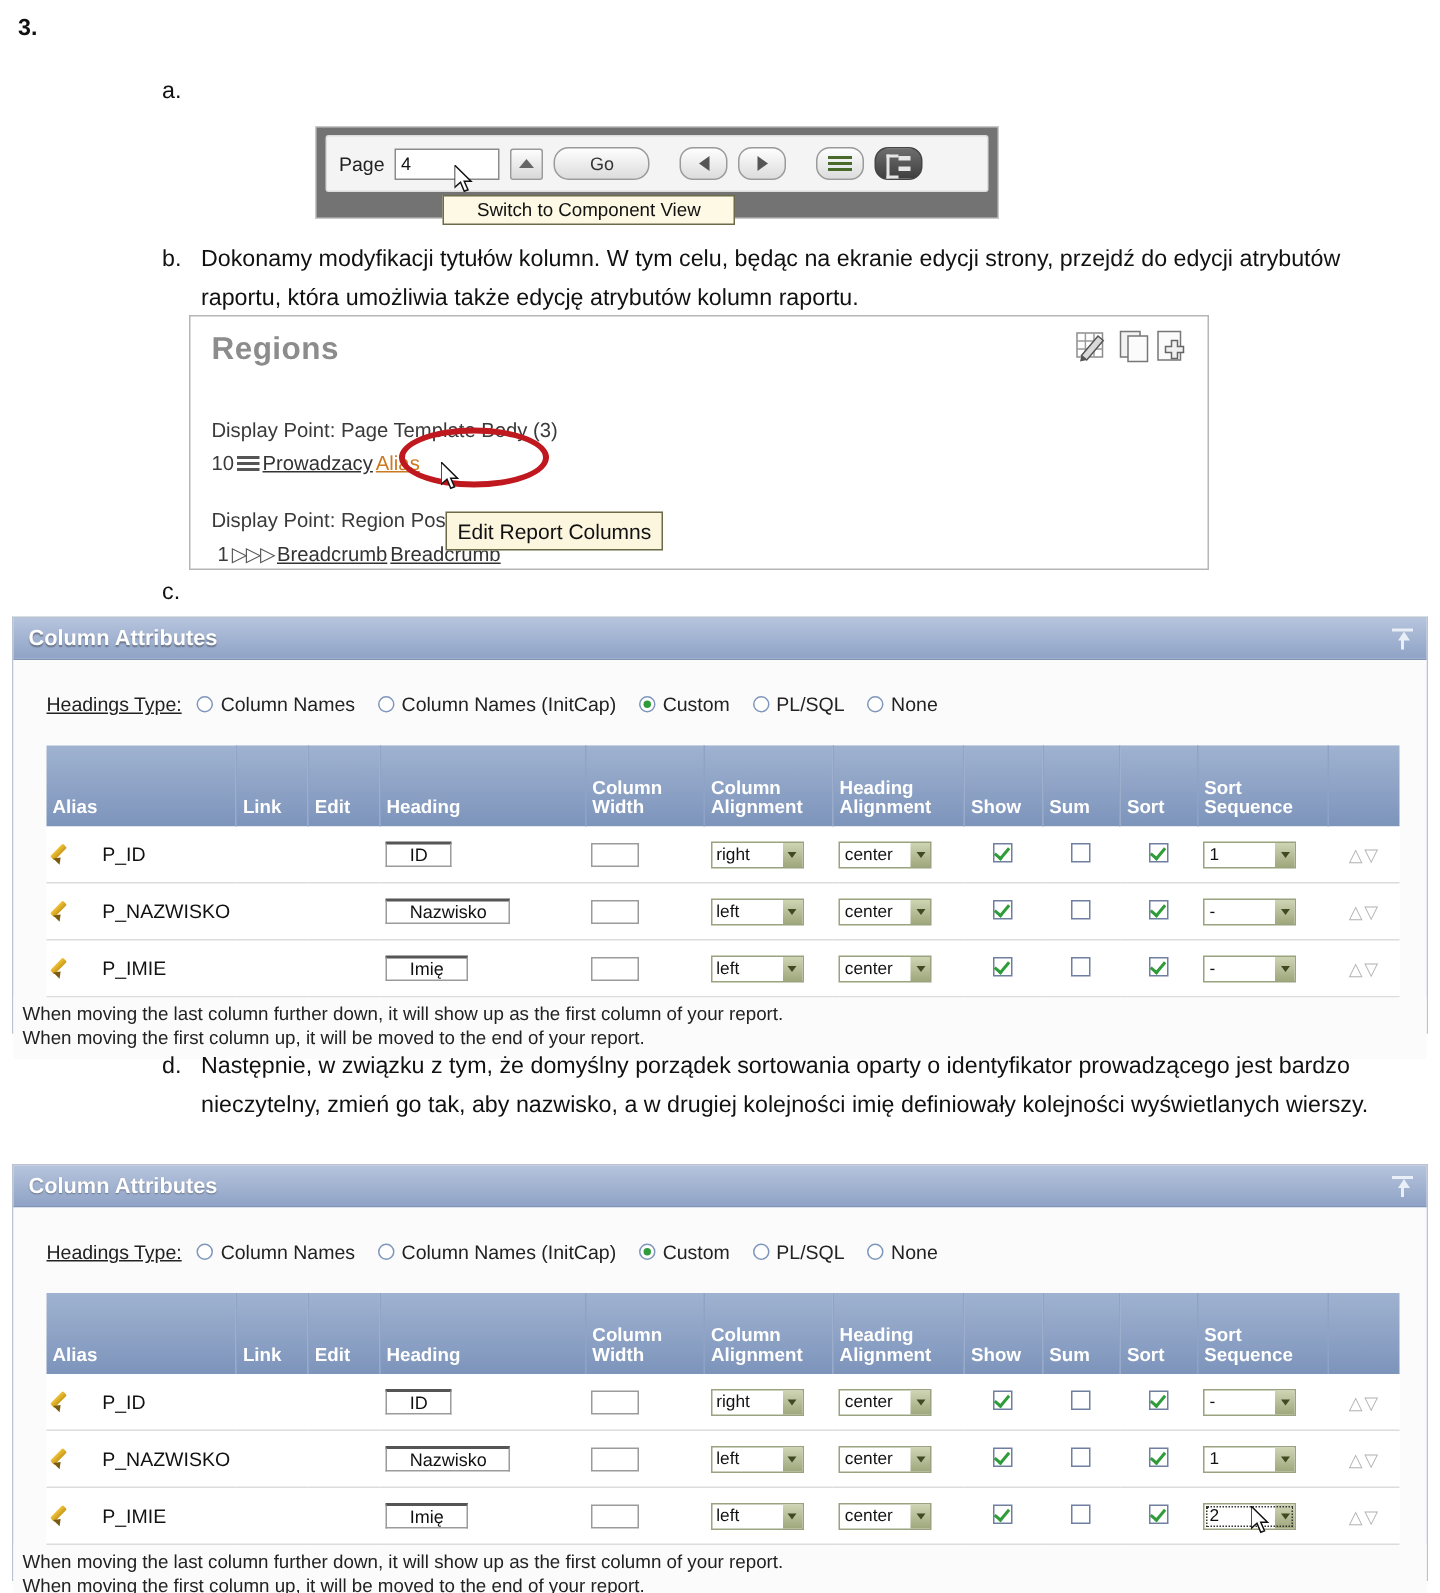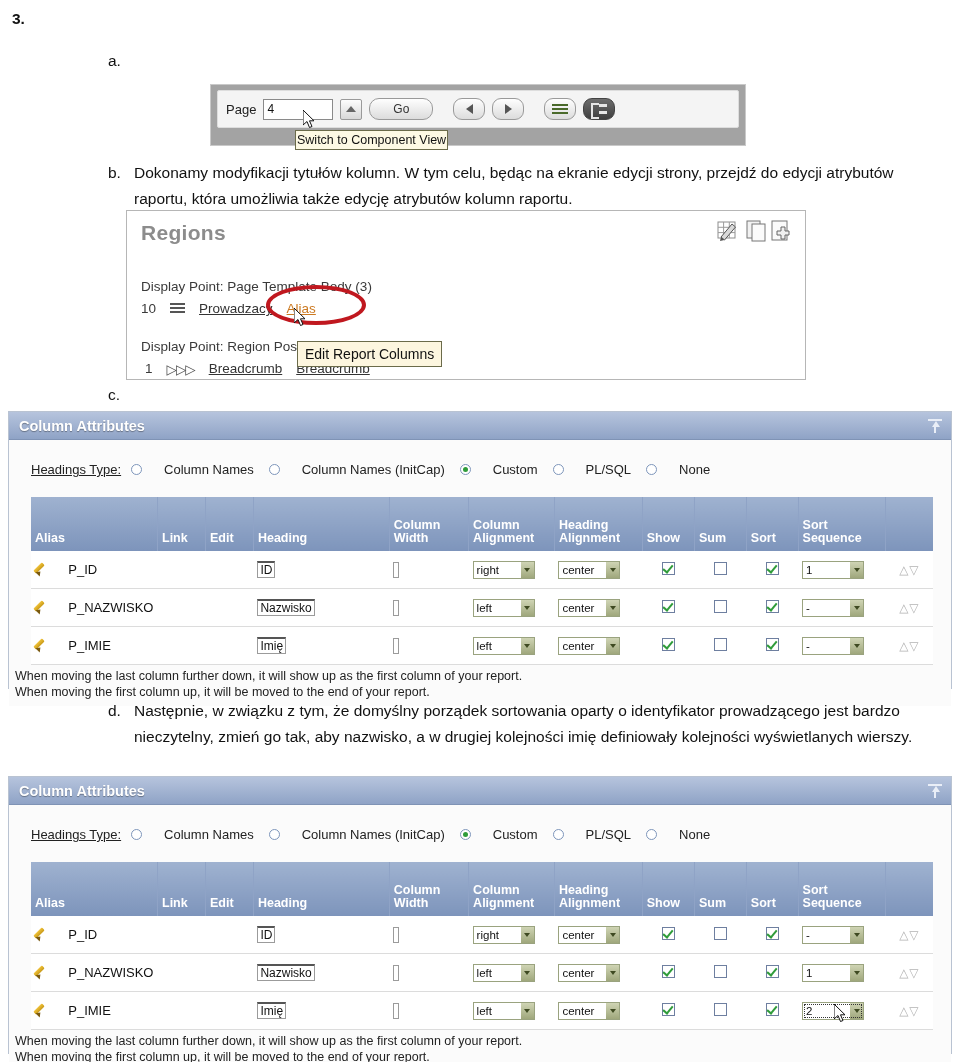--- a/index.html
+++ b/index.html
@@ -16,22 +16,22 @@
   .doc-item{position:absolute;display:flex;}
   .marker{flex:0 0 auto;font-weight:bold;font-size:15.5px;line-height:25px;}
   .marker.sub{font-weight:normal;}
   .doc-text{font-size:15.5px;line-height:25.5px;}
   .doc-text em{font-style:italic;}
 
   
   .shot{position:absolute;box-sizing:border-box;background:#fff;}
 
   
-  #toolbar-shot{left:210px;top:84px;width:536px;height:62px;
-    border:1px solid #c9c9c9;background:#a3a3a3;}
+  #toolbar-shot{left:210px;top:84px;width:456px;height:62px;
+    border:1px solid #c9c9c9;background:#737373;}
   .tb-inner{position:relative;height:36px;margin:5px 6px 0 6px;
     background:#f4f4f4;border:1px solid #ddd;border-radius:2px;
     display:flex;align-items:center;gap:7px;padding:0 8px;}
   .tb-label{font-size:13px;color:#222;}
   .tb-input{width:62px;height:19px;border:1px solid #8a8a8a;background:#fff;
     font-size:12px;line-height:19px;padding:0 3px;color:#111;}
   .tb-sq{width:20px;height:19px;border:1px solid #9a9a9a;border-radius:2px;
     background:linear-gradient(#fdfdfd,#d8d8d8);display:flex;align-items:center;justify-content:center;}
   .tri-up{width:0;height:0;border-left:5px solid transparent;border-right:5px solid transparent;border-bottom:6px solid #666;}
   .tb-go{width:62px;height:20px;border:1px solid #9a9a9a;border-radius:10px;
@@ -45,32 +45,32 @@
     background:linear-gradient(#fefefe,#dcdcdc);display:flex;flex-direction:column;
     align-items:center;justify-content:center;gap:2px;}
   .tb-view i{display:block;width:16px;height:2px;background:#4a6a2a;}
   .tb-comp{width:30px;height:20px;border:1px solid #444;border-radius:9px;
     background:linear-gradient(#6e6e6e,#3f3f3f);position:relative;}
   .tb-comp::before{content:"";position:absolute;left:7px;top:4px;width:6px;height:12px;
     border-left:2px solid #e6e6e6;border-top:2px solid #e6e6e6;border-bottom:2px solid #e6e6e6;}
   .tb-comp::after{content:"";position:absolute;left:15px;top:5px;width:8px;height:3px;background:#e6e6e6;
     box-shadow:0 7px 0 0 #e6e6e6;}
   .tooltip{position:absolute;background:#fdf9e4;border:1px solid #6b6b4a;
-    font-size:12.5px;color:#111;padding:2px 1px;white-space:nowrap;}
+    font-size:12.5px;color:#111;padding:2px 22px;white-space:nowrap;}
   #tt-switch{left:295px;top:130px;}
   .cursor{position:absolute;width:14px;height:20px;pointer-events:none;}
 
   
   #regions-shot{left:126px;top:210px;width:680px;height:170px;
     border:1px solid #b6b6b6;background:#fff;}
   .rg-title{position:absolute;left:14px;top:10px;font-size:21px;font-weight:bold;
     color:#8c8c8c;letter-spacing:.3px;}
   .rg-icons{position:absolute;right:10px;top:8px;display:flex;gap:3px;}
   .rg-dp{position:absolute;font-size:13.5px;color:#3a3a3a;}
-  .rg-row{position:absolute;display:flex;align-items:flex-start;gap:14px;font-size:13.5px;color:#3a3a3a;}
+  .rg-row{position:absolute;display:flex;align-items:flex-end;gap:2px;font-size:13.5px;color:#3a3a3a;}
   .rg-link{color:#333;text-decoration:underline;}
   .rg-link.hl{color:#cc7a22;}
   .rg-bars{display:inline-block;width:15px;}
   .rg-bars i{display:block;height:2px;background:#555;margin:2px 0;}
   .rg-arrows{letter-spacing:-1px;color:#555;}
   .red-ellipse{position:absolute;border:4px solid #c0181f;border-radius:50%;}
   #tt-edit{left:297px;top:341px;font-size:14px;padding:4px 7px;background:#fdf6df;}
 
   
   .ca-panel{position:absolute;left:8px;width:944px;box-sizing:border-box;
@@ -81,21 +81,21 @@
   .ca-head-title{color:#ffffff;font-size:14.5px;font-weight:bold;
     text-shadow:0 1px 1px rgba(0,0,0,.35);}
   .collapse-ico{width:16px;height:16px;position:relative;}
   .collapse-ico .bar{position:absolute;top:1px;left:1px;width:14px;height:2px;background:#e9eef7;}
   .collapse-ico .up{position:absolute;top:3px;left:5px;width:0;height:0;
     border-left:4px solid transparent;border-right:4px solid transparent;border-bottom:6px solid #e9eef7;}
   .collapse-ico .stem{position:absolute;top:8px;left:7px;width:2px;height:7px;background:#e9eef7;}
   .ca-body{background:#fbfbfb;padding:0;}
   .headings-row{display:flex;align-items:center;gap:6px;padding:22px 0 20px 22px;font-size:13px;color:#222;text-align:center;}
   .headings-label{text-decoration:underline;margin-right:4px;}
-  .radio-opt{display:flex;align-items:center;gap:22px;margin-right:9px;font-size:13px;}
+  .radio-opt{display:flex;align-items:center;gap:5px;margin-right:9px;font-size:13px;}
   .radio{width:11px;height:11px;border-radius:50%;border:1px solid #7e96bb;
     background:#fff;box-sizing:border-box;position:relative;}
   .radio.on::after{content:"";position:absolute;left:2px;top:2px;width:5px;height:5px;
     border-radius:50%;background:#2f9c3a;}
 
   table.ca-table{border-collapse:collapse;width:902px;margin:0 0 0 22px;
     background:#fff;font-size:12.5px;}
   table.ca-table th{background:linear-gradient(#9fb2d0,#7d94bb);color:#fff;
     font-weight:bold;font-size:12.5px;text-align:left;
     padding:6px 4px 6px 4px;vertical-align:bottom;height:42px;
@@ -106,21 +106,21 @@
 
   .pencil{display:inline-block;width:15px;height:15px;position:relative;transform:rotate(0deg);}
   .pencil .body{position:absolute;left:2px;top:1px;width:4px;height:12px;
     background:linear-gradient(90deg,#f0c23a,#c99a18);transform:rotate(45deg);
     transform-origin:50% 50%;border-radius:1px;}
   .pencil .tip{position:absolute;left:1px;bottom:1px;width:0;height:0;
     border-left:3px solid transparent;border-right:3px solid transparent;border-bottom:4px solid #7a5a10;
     transform:rotate(45deg);}
   .alias{font-size:13px;color:#111;}
   .txt-in{width:120px;height:18px;border:1px solid #9b9b9b;border-top:2px solid #555;
-    background:#fff;font-size:12px;line-height:16px;padding:0 2px;box-sizing:border-box;color:#111;}
+    background:#fff;font-size:12px;line-height:16px;padding:0 15px;box-sizing:border-box;color:#111;}
   .txt-in.narrow{width:56px;border-top:1px solid #9b9b9b;}
   .sel{display:inline-flex;align-items:center;width:62px;height:18px;
     border:1px solid #9aa37f;background:#fff;box-sizing:border-box;font-size:11.5px;color:#111;}
   .sel .val{flex:1;padding-left:3px;overflow:hidden;white-space:nowrap;}
   .sel .arrow{width:13px;height:16px;background:linear-gradient(#cfd4b4,#9fa77c);
     display:flex;align-items:center;justify-content:center;}
   .sel .arrow::after{content:"";width:0;height:0;border-left:3px solid transparent;
     border-right:3px solid transparent;border-top:4px solid #3f4a22;}
   .sel.focus{outline:1px dotted #333;outline-offset:-3px;}
   .chk{width:13px;height:13px;border:1px solid #6e7fa0;background:#fff;box-sizing:border-box;

